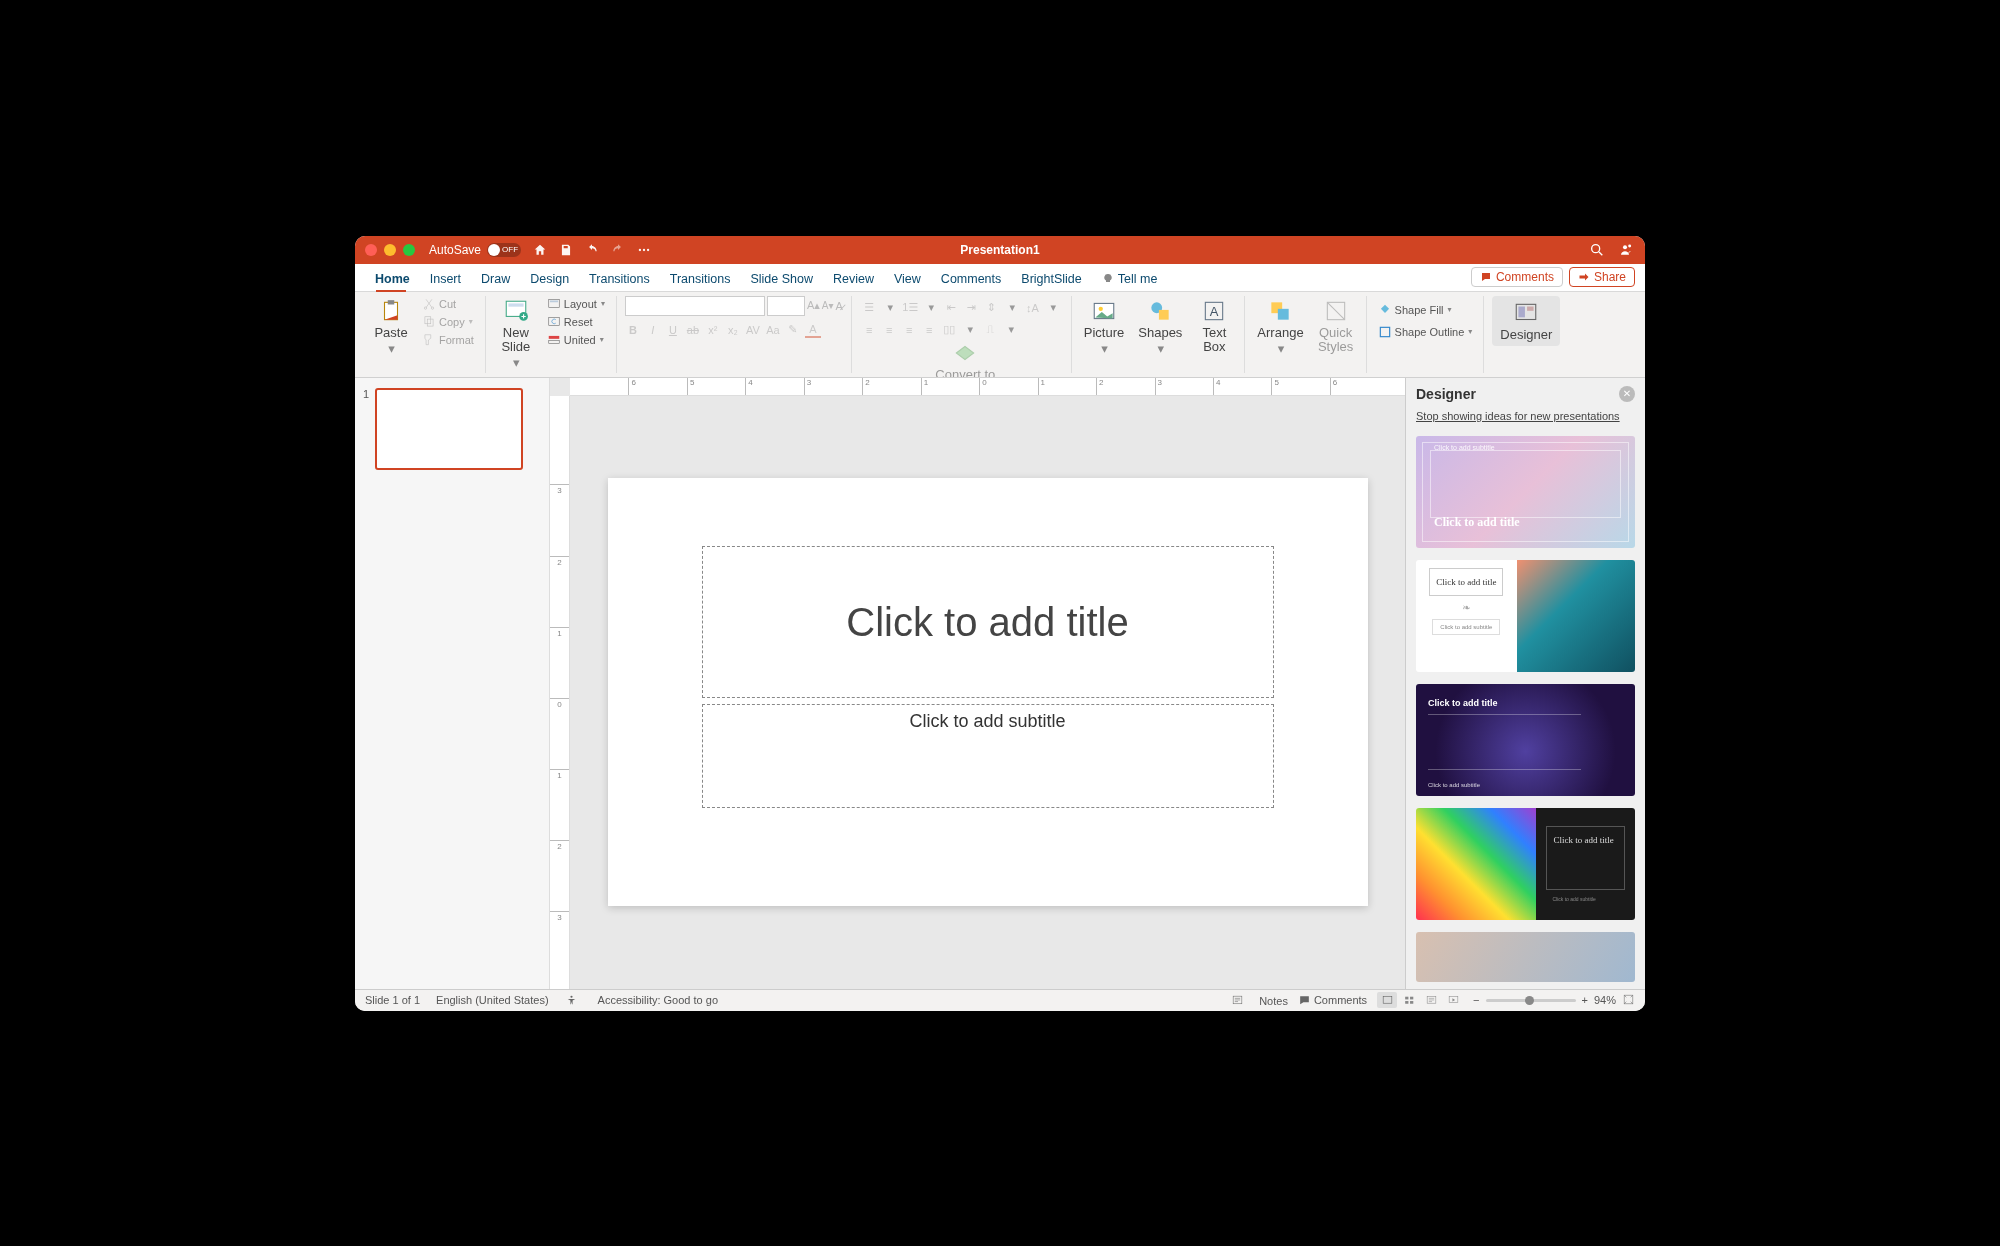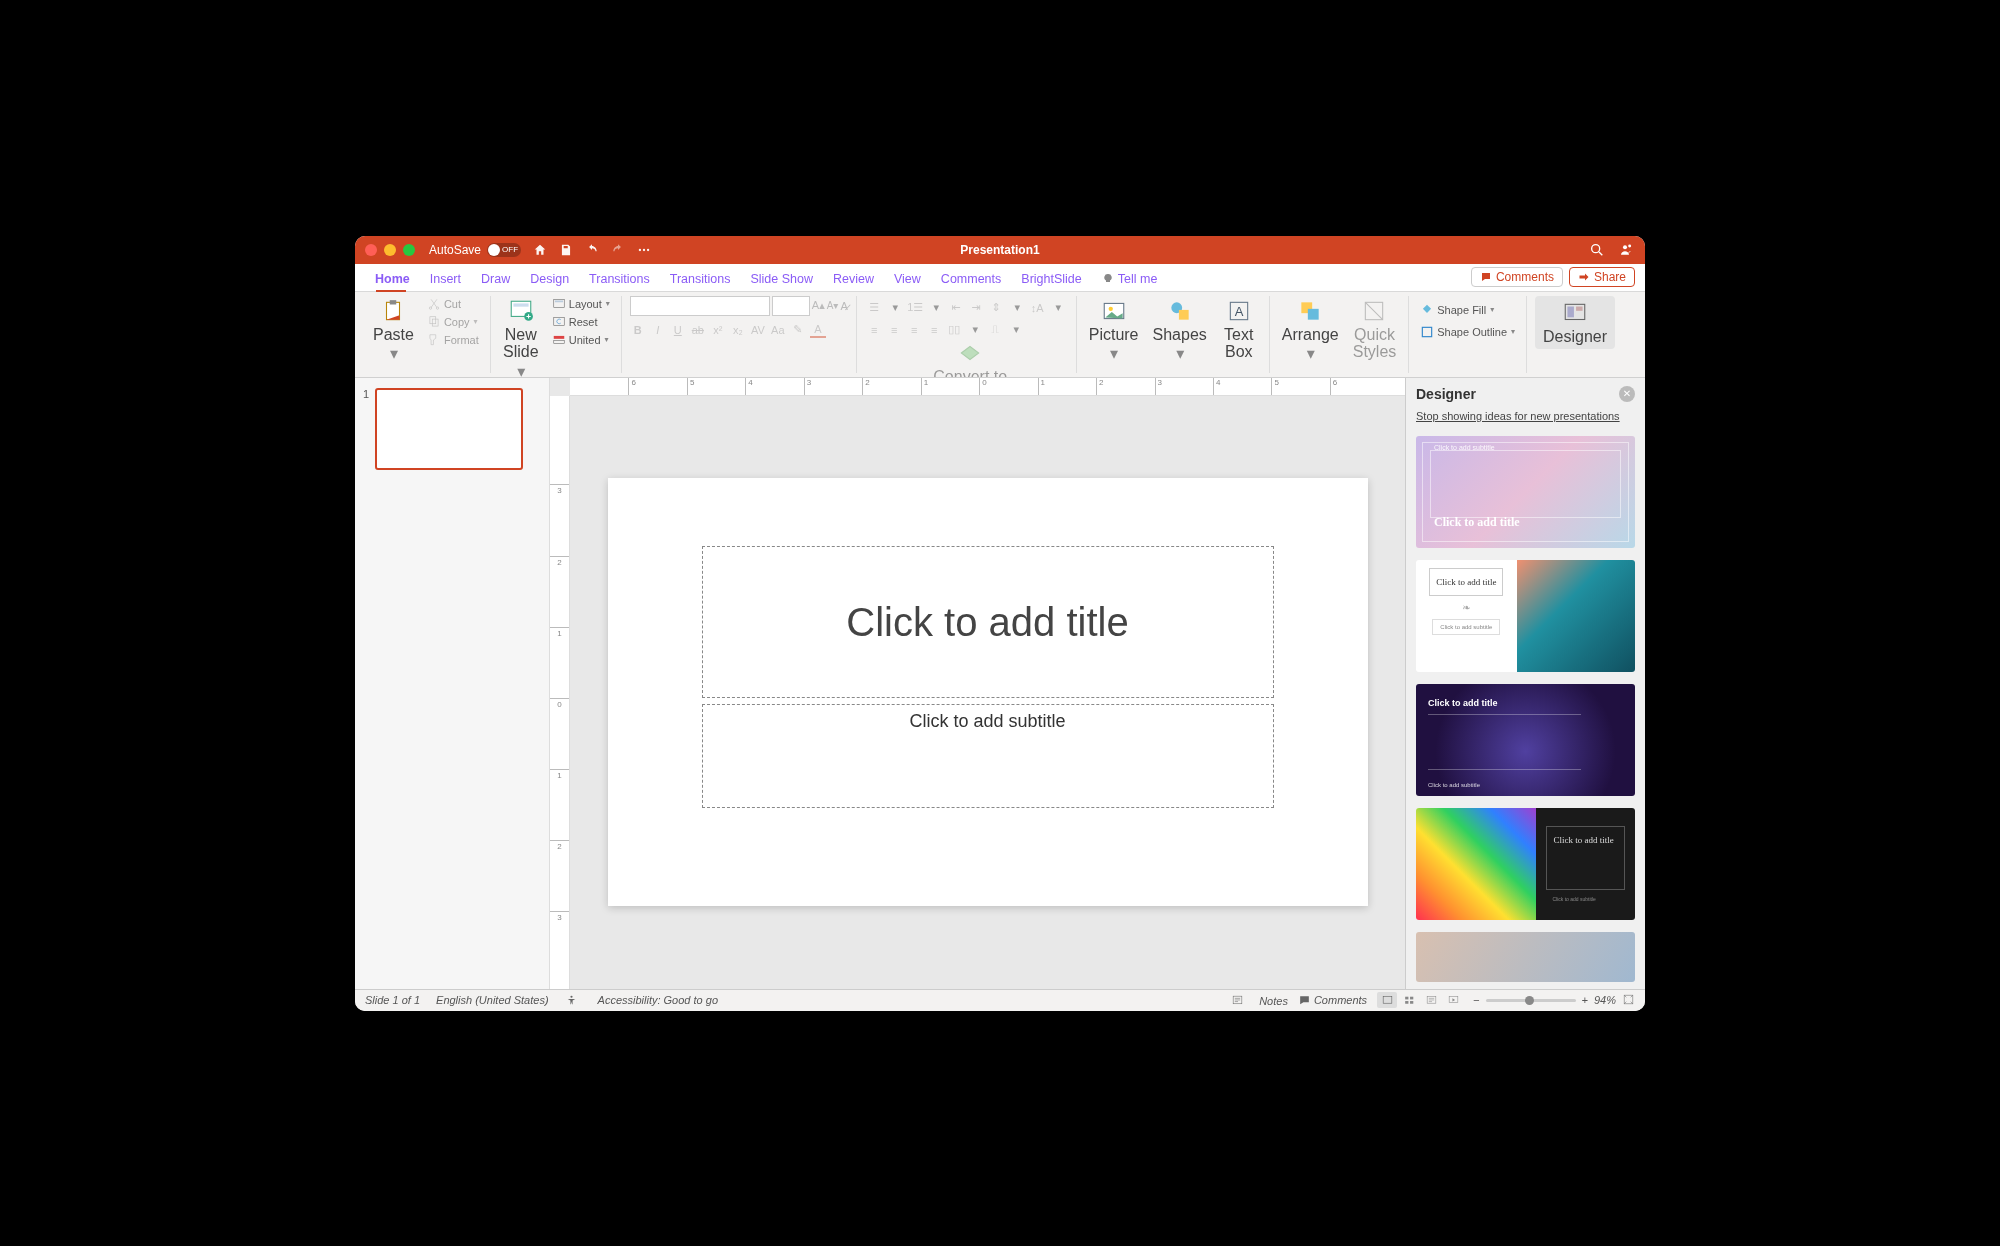--- a/index.html
+++ b/index.html
@@ -15,36 +15,36 @@
 .autosave .pill { display: inline-flex; align-items: center; width: 34px; height: 14px; border-radius: 7px; background: rgba(0,0,0,.25); font-size: 8px; color:#fff; justify-content:flex-end; padding-right:3px; position:relative;}
 .autosave .pill::before{content:"";position:absolute;left:1px;top:1px;width:12px;height:12px;border-radius:50%;background:#fff;}
 .tb-icons { display:flex; gap:12px; margin-left:12px; align-items:center; }
 .tb-icons svg { width:14px; height:14px; fill:#fff; opacity:.95; }
 .doc-title { position:absolute; left:50%; transform:translateX(-50%); font-weight:700; }
 .tb-right { margin-left:auto; display:flex; gap:14px; align-items:center; }
 .tb-right svg { width:16px; height:16px; fill:#fff; }
 
 
 .tabs { height: 28px; background:#fff; border-bottom:1px solid #d9d9d9; display:flex; align-items:flex-end; padding:0 10px; font-size:12.5px; position:relative;}
-.tab { padding:6px 10px 5px; cursor:pointer; color:#8b5cf6; }
+.tab { padding:6px 10px 5px; cursor:pointer; color:#0c4a6e; }
 .tab.active { font-weight:600; }
 .tab.active::after { content:""; position:absolute; bottom:-1px; height:2px; width:30px; background:#d04423; transform:translateX(-34px);}
 .tabs-right { margin-left:auto; display:flex; gap:6px; align-items:center; padding-bottom:4px;}
 .pillbtn { display:flex; align-items:center; gap:4px; border:1px solid #ccc; border-radius:4px; padding:2px 8px; font-size:12px; color:#333;}
 .pillbtn.share{ color:#d04423; border-color:#d04423;}
 .pillbtn svg{width:12px;height:12px;}
 
 
 .ribbon { height: 86px; background:#f3f2f1; border-bottom:1px solid #d0d0d0; display:flex; font-size:11px; color:#444; padding:4px 6px; gap:0; overflow:hidden;}
 .group { display:flex; flex-direction:column; align-items:center; padding:0 8px; border-right:1px solid #ddd; justify-content:flex-start; height:100%;}
 .group:last-child{border-right:none;}
 .group .stack { display:flex; gap:6px; align-items:flex-start;}
 .bigbtn { display:flex; flex-direction:column; align-items:center; gap:2px; padding:2px 4px; cursor:pointer; min-width:44px;}
 .bigbtn svg { width:26px; height:26px; }
-.bigbtn span { font-size:16px; text-align:center; line-height:1.1;}
+.bigbtn span { font-size:13px; text-align:center; line-height:1.1;}
 .smrow { display:flex; align-items:center; gap:3px; padding:1px 3px; cursor:pointer; font-size:11px; color:#555;}
 .smrow.disabled{opacity:.5;}
 .smrow svg{width:14px;height:14px;}
 .vcol{display:flex;flex-direction:column;gap:2px;}
 .fontbox{display:flex;gap:2px;align-items:center;}
 .fontbox input{height:20px;font-size:11px;border:1px solid #ccc;background:#fff;padding:0 4px;}
 .iconrow{display:flex;gap:4px;margin-top:4px;}
 .iconrow span{width:16px;height:16px;display:inline-flex;align-items:center;justify-content:center;font-size:11px;color:#999;cursor:pointer;}
 .iconrow span.dis{opacity:.45;}
 .chev{font-size:8px;color:#888;margin-left:1px;}
@@ -91,21 +91,21 @@
 .d3 .sb{position:absolute;bottom:8px;left:12px;font-size:6px;opacity:.8;}
 .d3 .ln{position:absolute;width:70%;border-top:1px solid rgba(255,255,255,.3);}
 .d4{display:flex;}
 .d4 .l{width:55%;background:linear-gradient(45deg,#ff3050,#ff9030,#ffe030,#30d060,#3080ff,#a040d0);filter:blur(0);} 
 .d4 .r{width:45%;background:#1a1a1a;position:relative;}
 .d4 .r .bx{position:absolute;inset:18px 10px 30px;border:1px solid #555;padding:8px 6px;font-size:9px;color:#ddd;font-family:Georgia,serif;}
 .d4 .r .sb{position:absolute;bottom:18px;left:16px;font-size:5px;color:#888;}
 .d5{background:linear-gradient(120deg,#d8c0b0,#a0b8d0);height:50px;}
 
 
-.status{height:22px;background:#f3f2f1;border-top:1px solid #ccc;display:flex;align-items:center;font-size:11px;color:#555;padding:0 10px;gap:16px;font-style:italic;}
+.status{height:22px;background:#f3f2f1;border-top:1px solid #ccc;display:flex;align-items:center;font-size:11px;color:#555;padding:0 10px;gap:16px;}
 .status .right{margin-left:auto;display:flex;align-items:center;gap:10px;}
 .status svg{width:13px;height:13px;fill:#666;}
 .viewbtns{display:flex;gap:2px;}
 .viewbtns span{width:20px;height:16px;display:inline-flex;align-items:center;justify-content:center;cursor:pointer;border-radius:2px;}
 .viewbtns span.on{background:#ddd;}
 .zoom{display:flex;align-items:center;gap:6px;}
 .zoom .track{width:90px;height:3px;background:#ccc;position:relative;border-radius:2px;}
 .zoom .track::after{content:"";position:absolute;left:44%;top:-3px;width:9px;height:9px;background:#888;border-radius:50%;}
 </style>
 </head>

